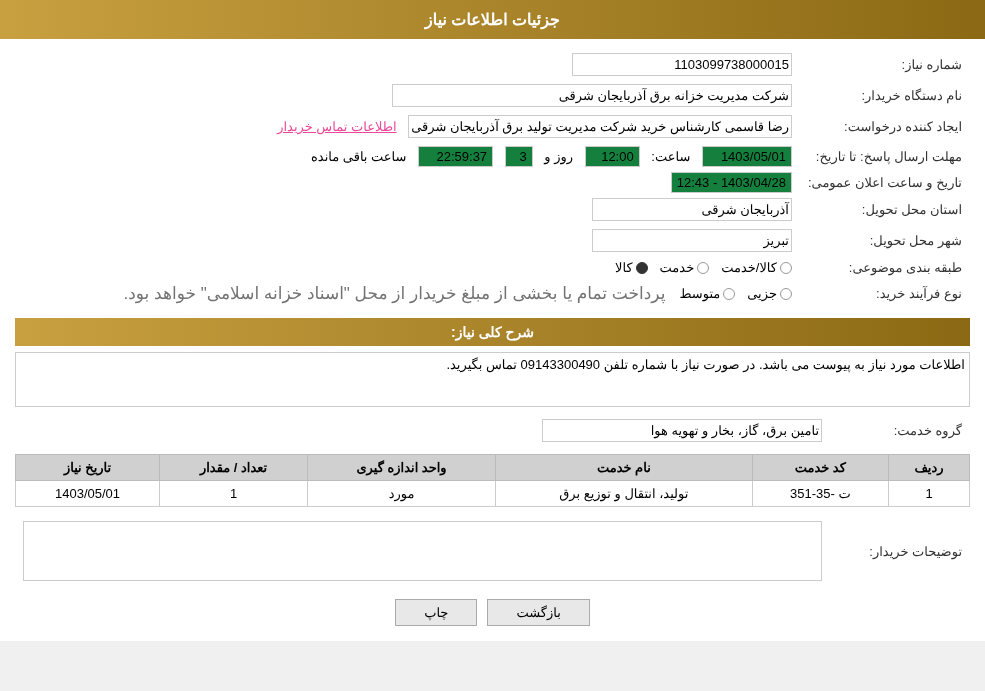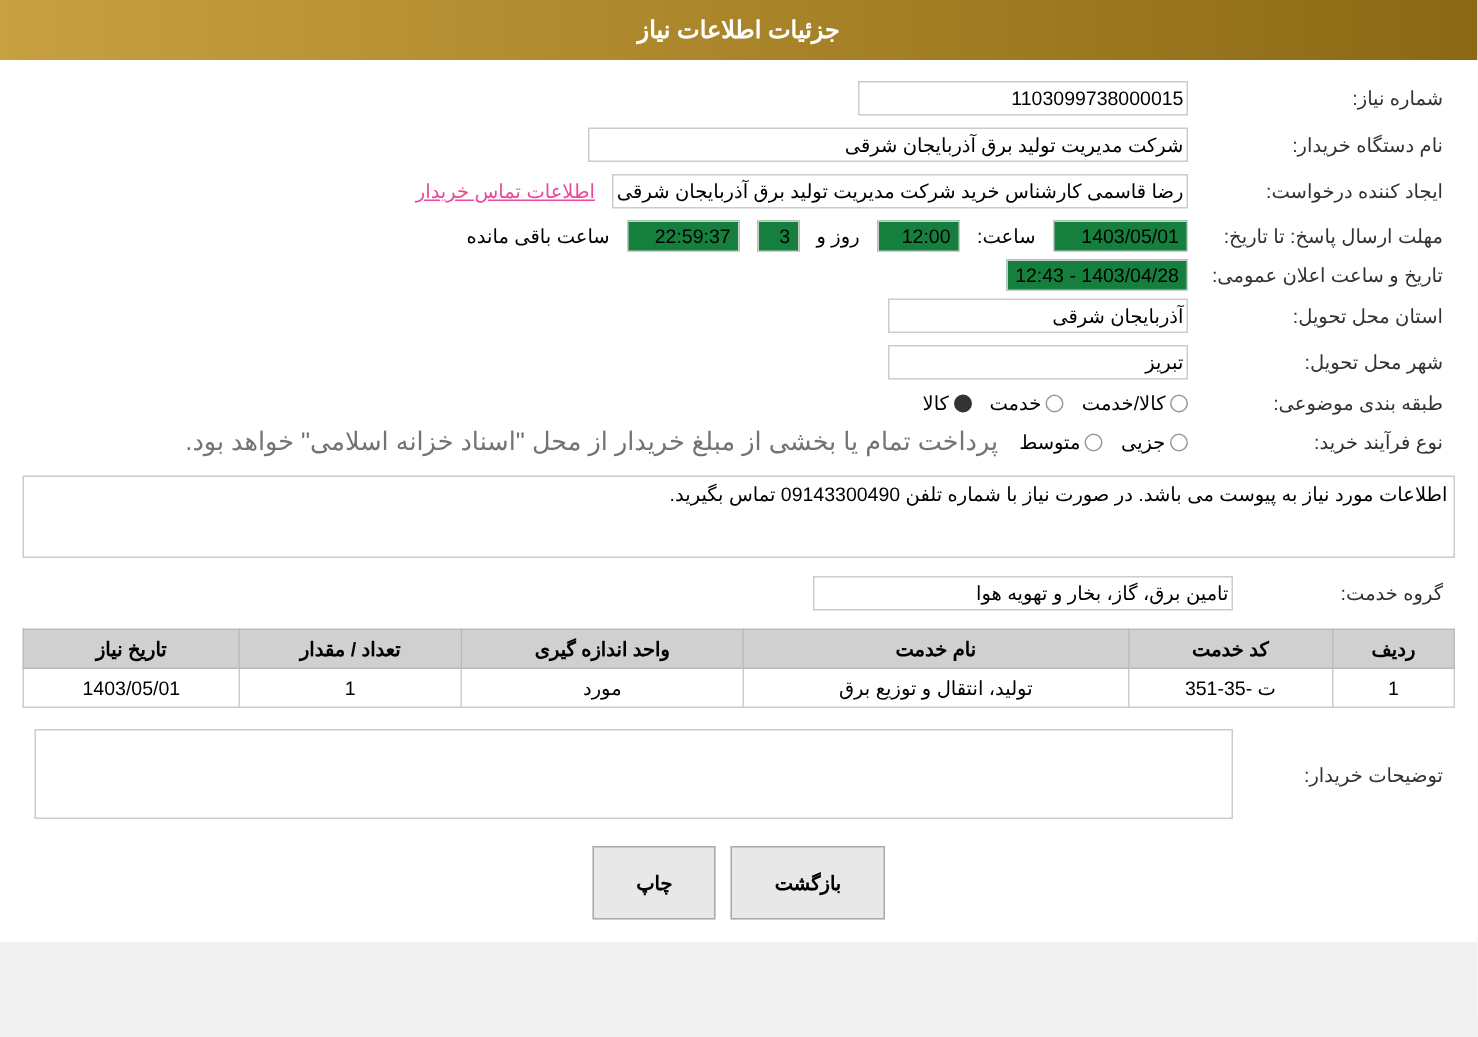--- a/index.html
+++ b/index.html
@@ -133,27 +133,26 @@
       display: block;
     }
     .bottom-buttons {
       text-align: center;
       margin-top: 14px;
       display: flex;
       justify-content: center;
       gap: 10px;
     }
     .btn {
-      padding: 16px 28px;
+      padding: 5px 28px;
       border: 1px solid #999;
       background: #e8e8e8;
       cursor: pointer;
       font-size: 13px;
       font-family: Tahoma, Arial, sans-serif;
-      font-weight: bold;
     }
     .btn-print {
       background: #e8e8e8;
       border: 1px solid #aaa;
     }
     .btn-back {
       background: #e8e8e8;
       border: 1px solid #aaa;
     }
     .small-input {
@@ -180,21 +179,21 @@
           <tr>
         <td class="label-cell">شماره نیاز:</td>
         <td class="value-cell">
           <span class="input-box" style="min-width:220px;">1103099738000015</span>
         </td>
       </tr>
 
       <tr>
         <td class="label-cell">نام دستگاه خریدار:</td>
         <td class="value-cell">
-          <span class="input-box" style="min-width:400px;">شرکت مدیریت تولید برق آذربایجان شرقی</span>
+          <span class="input-box" style="min-width:400px;">شرکت مدیریت خزانه برق آذربایجان شرقی</span>
         </td>
       </tr>
 
       <tr>
         <td class="label-cell">ایجاد کننده درخواست:</td>
         <td class="value-cell">
           <div class="row-flex">
             <span class="input-box" style="min-width:380px;">رضا قاسمی کارشناس خرید شرکت مدیریت تولید برق آذربایجان شرقی</span>
             &nbsp;
             <span class="blue-link">اطلاعات تماس خریدار</span>
@@ -279,20 +278,21 @@
               </div>
             </div>
             <span style="color:#737373; font-size:17px;">پرداخت تمام یا بخشی از مبلغ خریدار از محل "اسناد خزانه اسلامی" خواهد بود.</span>
           </div>
         </td>
       </tr>
     </tbody>
       </table>
 
     <div style="margin-bottom:8px;">
+      <div class="section-header">شرح کلی نیاز:</div>
       <textarea class="description-box" readonly="" style="">اطلاعات مورد نیاز به پیوست می باشد. در صورت نیاز با شماره تلفن 09143300490 تماس بگیرید.</textarea>
     </div>
 
 
     <table class="info-table" style="margin-top:6px;">
       <tbody>
           <tr>
         <td class="label-cell">گروه خدمت:</td>
         <td class="value-cell">
           <span class="input-box" style="min-width:280px;">تامین برق، گاز، بخار و تهویه هوا</span>

